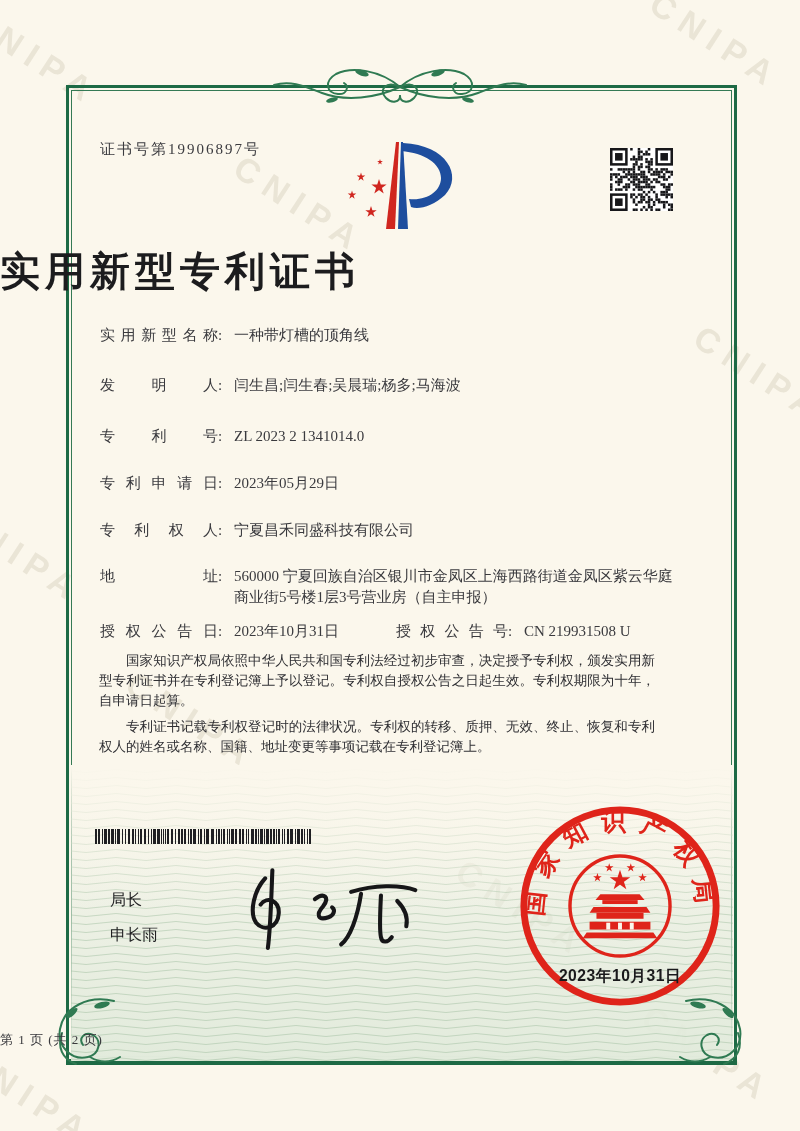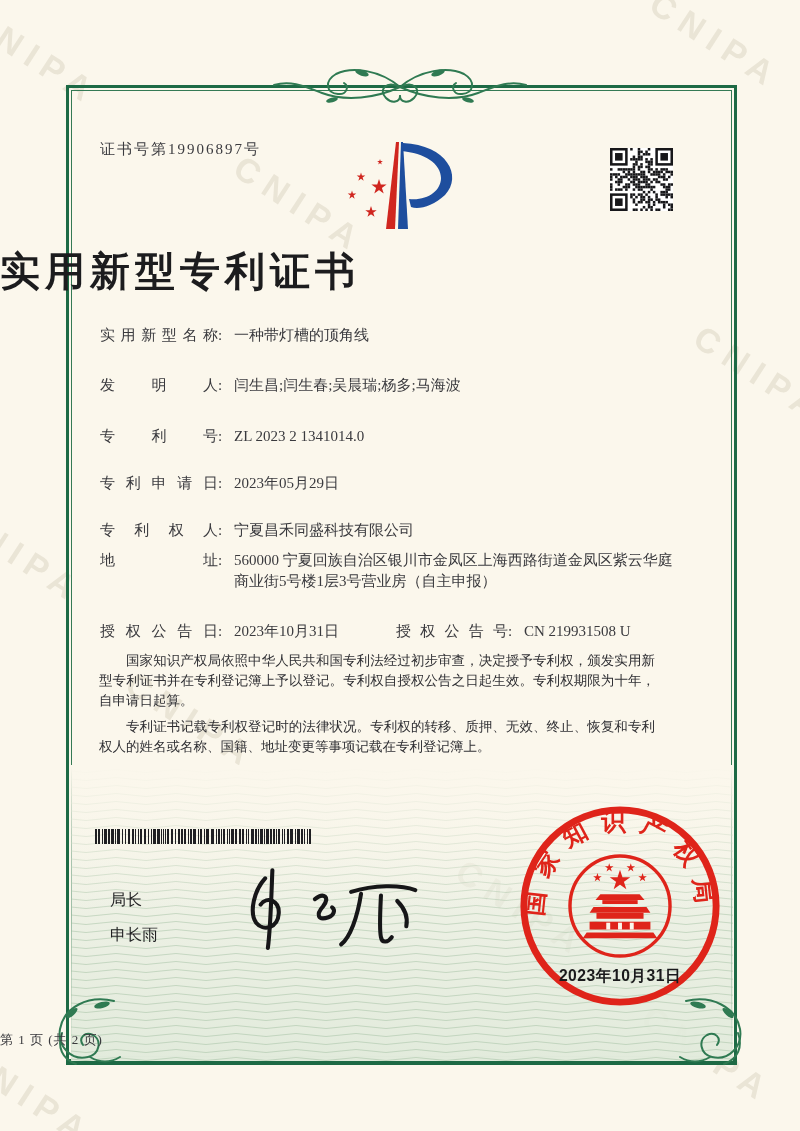--- a/index.html
+++ b/index.html
@@ -427,21 +427,21 @@
   <div class="frow" style="top:473px">
     <span class="flabel">专利申请日</span>
       <span class="fcolon">:</span>
       <span class="fvalue">2023年05月29日</span>
   </div>
   <div class="frow" style="top:520px">
     <span class="flabel">专利权人</span>
       <span class="fcolon">:</span>
       <span class="fvalue">宁夏昌禾同盛科技有限公司</span>
   </div>
-  <div class="frow" style="top:550px">
+  <div class="frow" style="top:566px">
     <span class="flabel">地址</span>
       <span class="fcolon">:</span>
       <span class="fvalue addr">560000 宁夏回族自治区银川市金凤区上海西路街道金凤区紫云华庭商业街5号楼1层3号营业房（自主申报）</span>
   </div>
   <div class="frow" style="top:621px">
     <span class="flabel">授权公告日</span>
       <span class="fcolon">:</span>
       <span class="fvalue">2023年10月31日</span>
     <span class="fgroup2">
       <span class="flabel">授权公告号</span>

